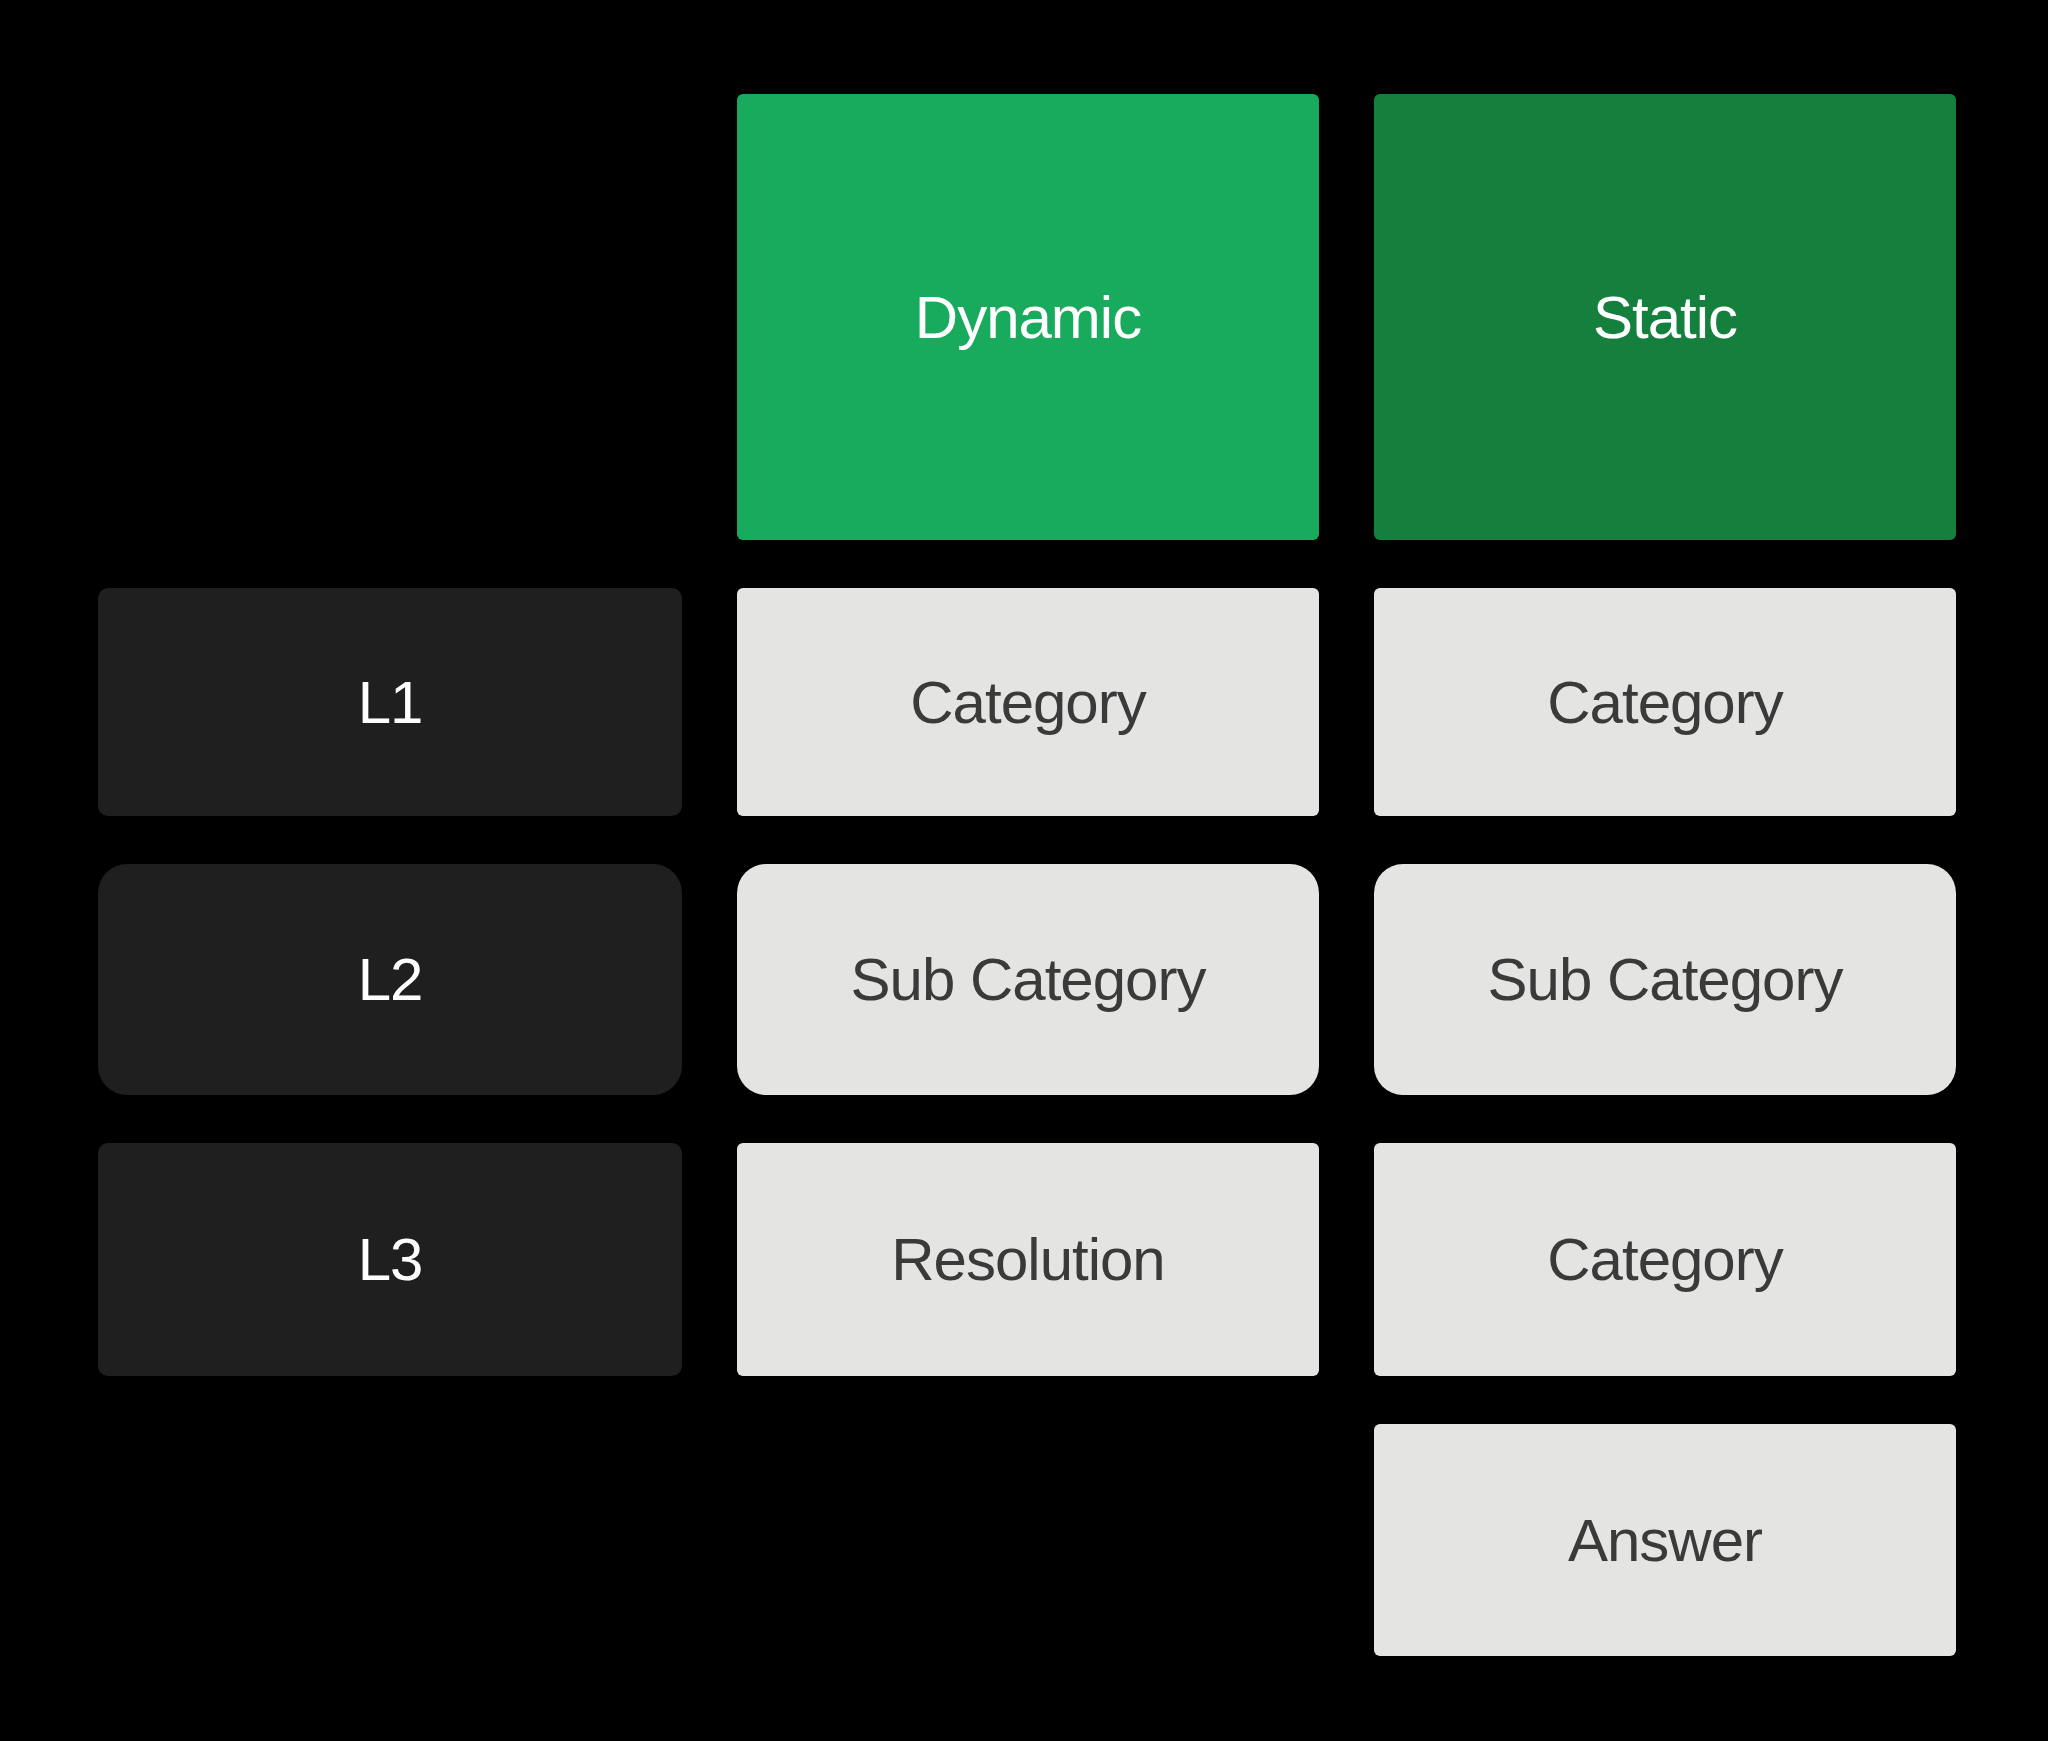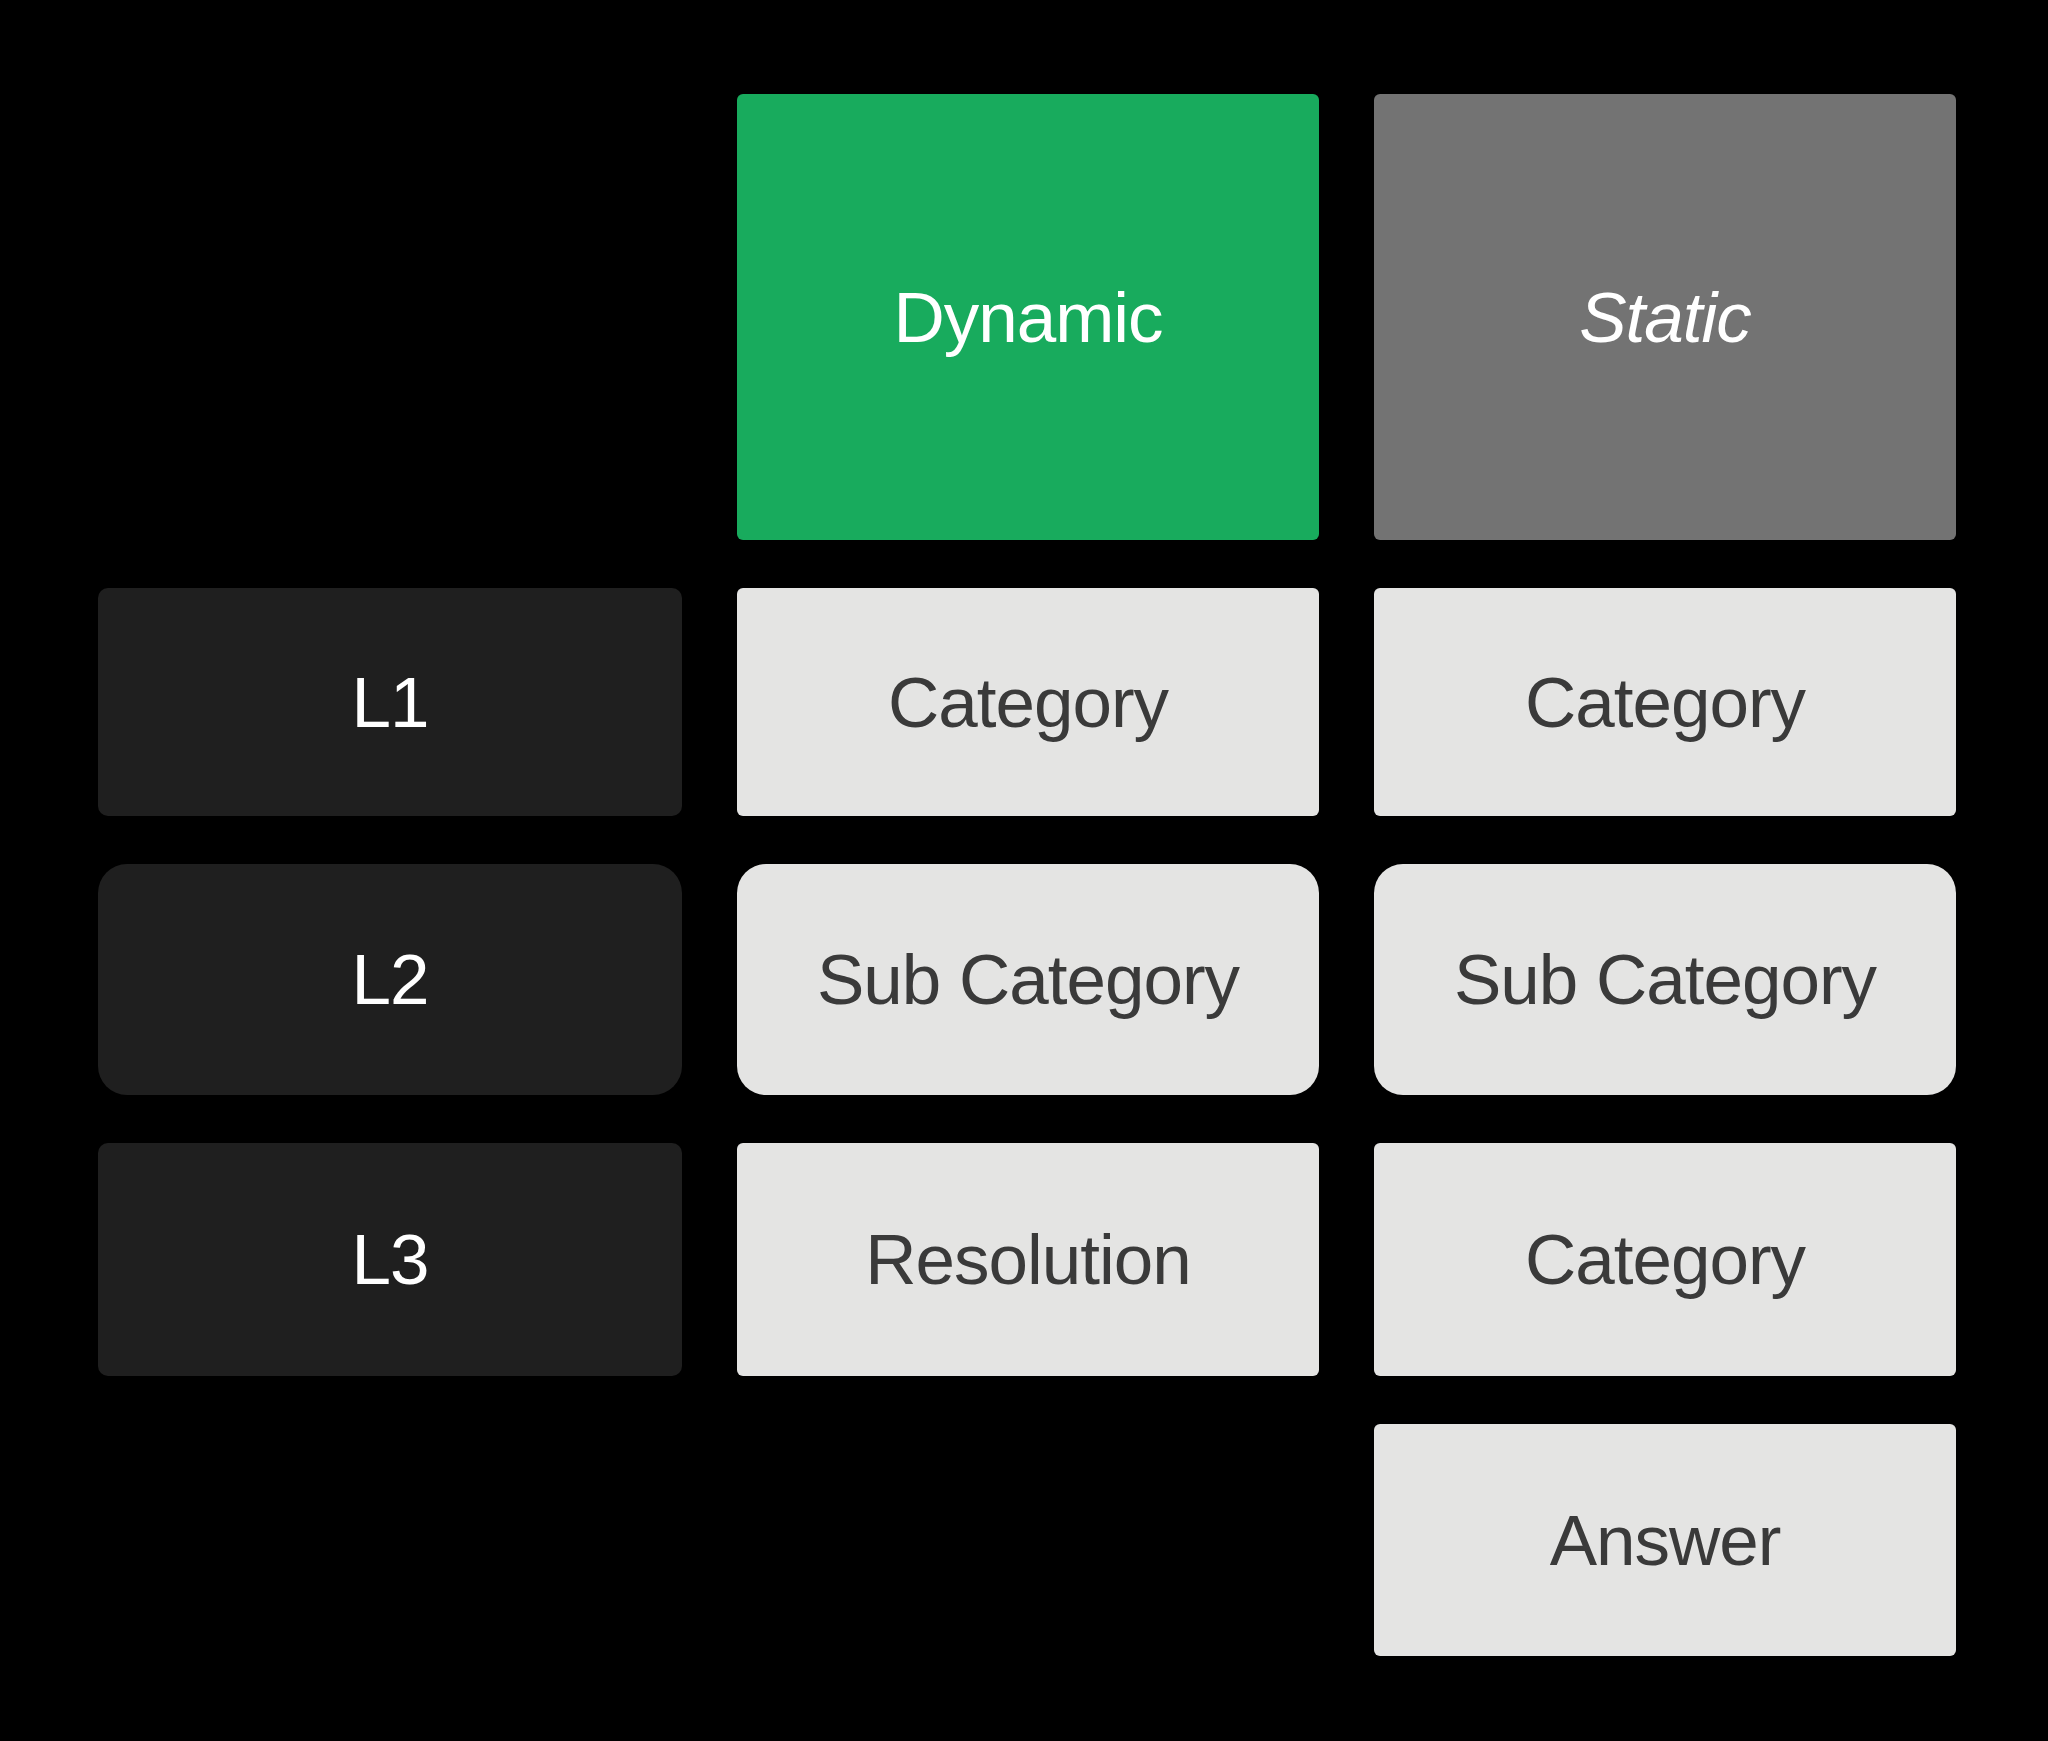--- a/index.html
+++ b/index.html
@@ -21,39 +21,38 @@
     display: grid;
     grid-template-columns: 584px 582px 582px;
     grid-template-rows: 446px 228px 231px 233px 232px;
     column-gap: 55px;
     row-gap: 48px;
   }
   .box {
     display: flex;
     align-items: center;
     justify-content: center;
-    font-size: 71px;
+    font-size: 60px;
     font-weight: 400;
     letter-spacing: -1px;
     white-space: nowrap;
   }
   .header-box {
     color: #FFFFFF;
     border-radius: 6px;
   }
   .header-box.dynamic {
     grid-column: 2;
     grid-row: 1;
     background: #18AB5D;
   }
   .header-box.static {
     grid-column: 3;
     grid-row: 1;
-    background: #737373;
-    font-style: italic;
+    background: #15803d;
   }
   .level-box {
     grid-column: 1;
     background: #1F1F1F;
     color: #FFFFFF;
     border-radius: 10px;
     text-align: center;
   }
   .cell-box {
     background: #E4E4E3;

